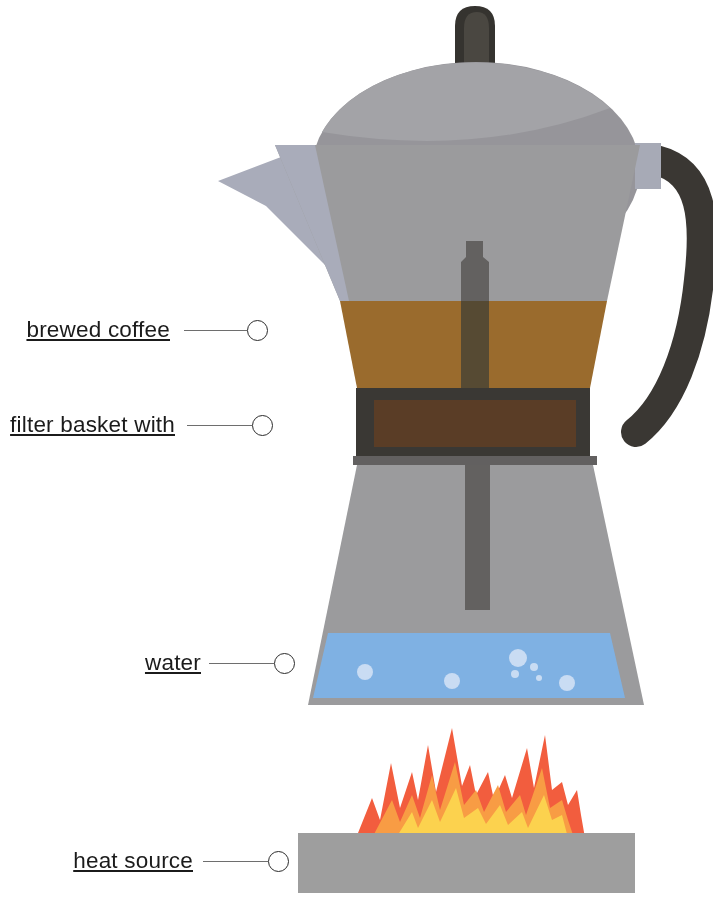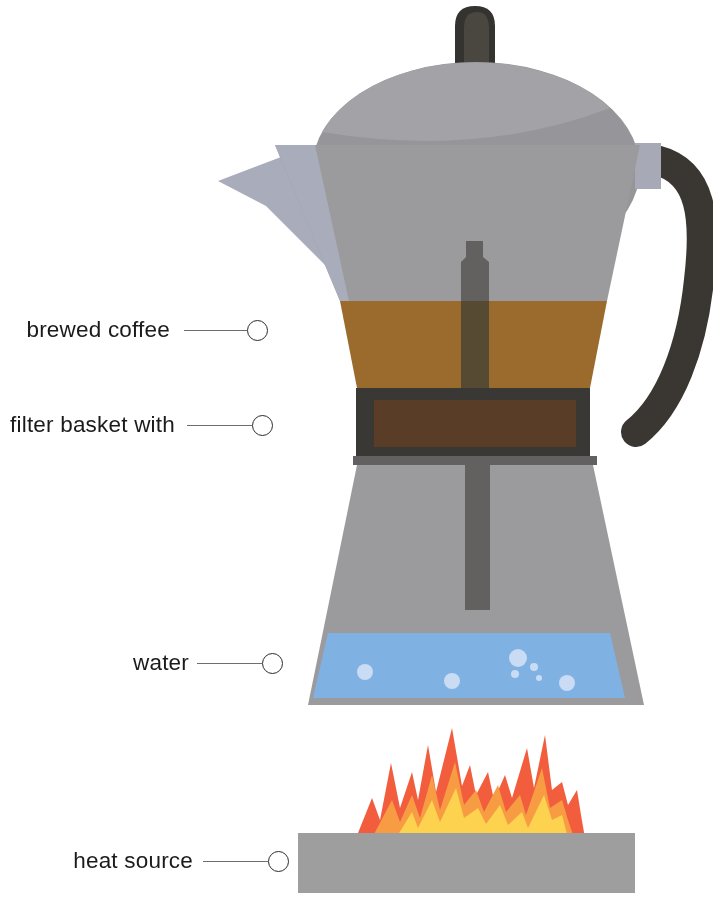--- a/index.html
+++ b/index.html
@@ -17,41 +17,42 @@
     align-items:center;
     color:var(--label-text,#1b1b1b);
   }
   .label-text{
     font-size:22.5px;
     font-weight:500;
     letter-spacing:.2px;
     text-align:right;
     line-height:28px;
     color:var(--label-text,#1b1b1b);
+    text-decoration:underline;
   }
   .leader-line{
     height:0;
     border-top:1.5px solid var(--leader-line,#6e6e6e);
   }
   .leader-dot{
     width:21px;height:21px;
     border-radius:50%;
     border:1.6px solid var(--leader-circle-stroke,#2b2b2b);
     background:#ffffff;
     box-sizing:border-box;
     flex:0 0 auto;
   }
   
   #row-brewed{left:10px;top:312px;height:36px;}
   #row-brewed .label-text{width:160px;margin-right:14px;}
   #row-brewed .leader-line{width:63px;}
   #row-filter{left:10px;top:395px;height:60px;}
-  #row-filter .label-text{width:165px;margin-right:12px;text-align:center;}
+  #row-filter .label-text{width:165px;margin-right:12px;}
   #row-filter .leader-line{width:65px;}
-  #row-water{left:12px;top:645px;height:36px;}
+  #row-water{left:24px;top:645px;height:36px;}
   #row-water .label-text{width:177px;margin-right:8px;}
   #row-water .leader-line{width:65px;}
   #row-heat{left:10px;top:843px;height:36px;}
   #row-heat .label-text{width:183px;margin-right:10px;}
   #row-heat .leader-line{width:65px;}
 </style>
 </head>
 <body>
 
 <div class="canvas">

